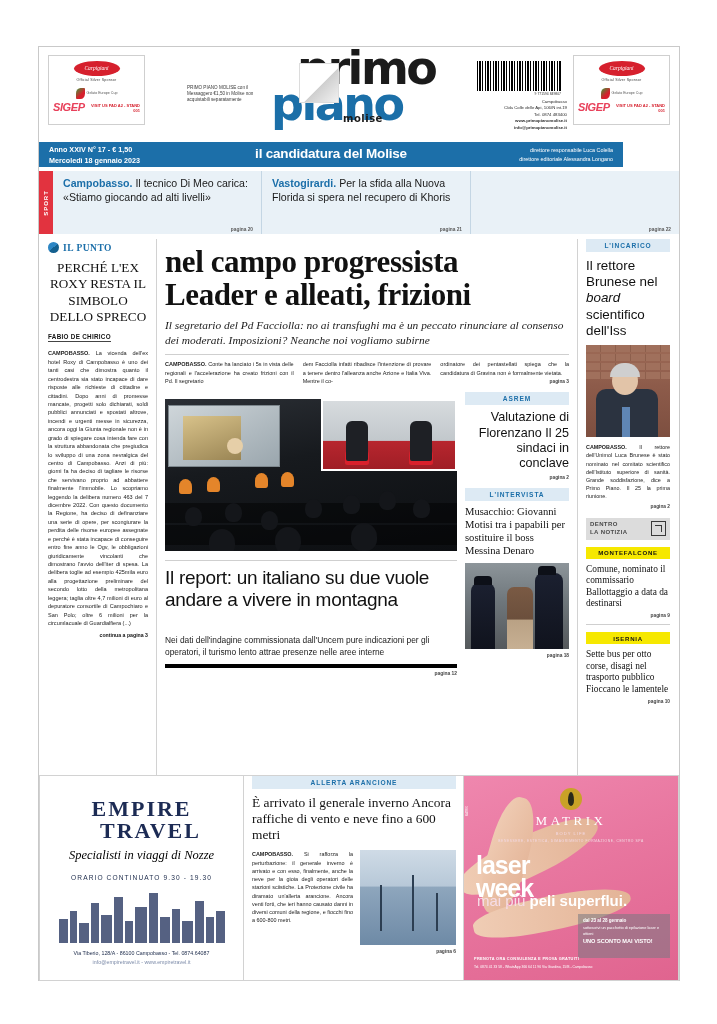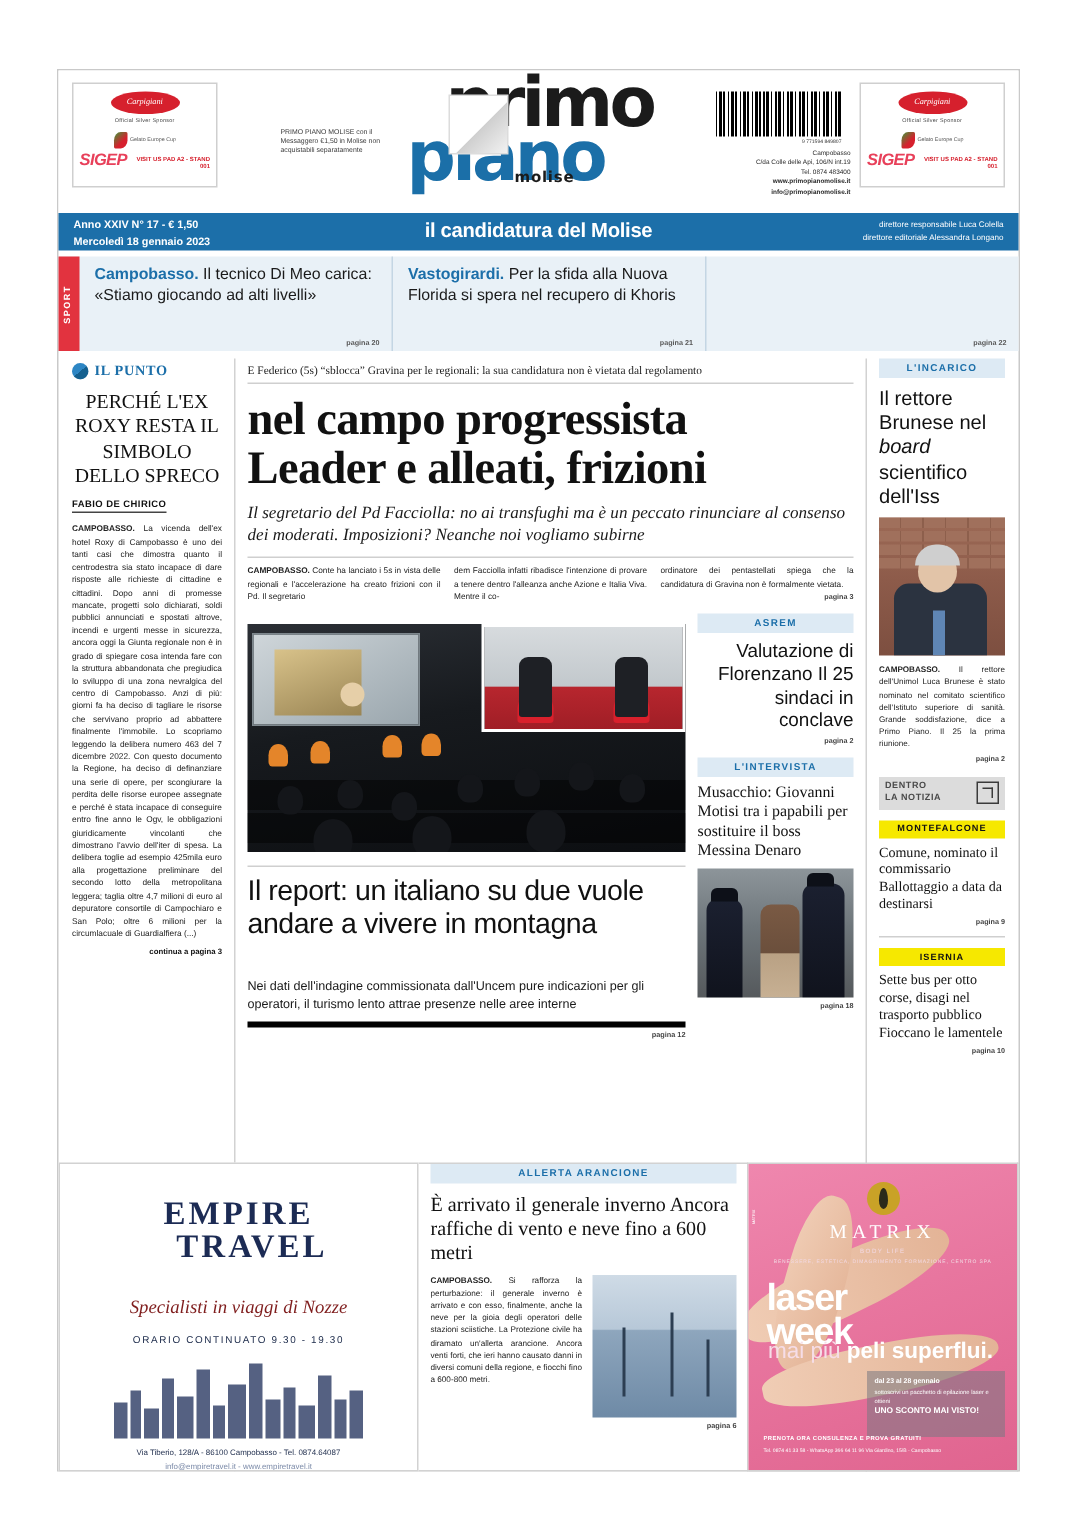--- a/index.html
+++ b/index.html
@@ -98,21 +98,21 @@
   .contact {
     position: absolute; right: 112px; top: 52px;
     width: 96px; text-align: right;
     font-size: 4.3px; color: #2a2a2a; line-height: 1.5;
   }
   .contact .bold { font-weight: bold; }
 
   
   .blueband {
     position: absolute; left: 39px; top: 142px;
-    width: 640px; height: 25px;
+    width: 584px; height: 25px;
     background: #1c6fa9; color: #fff;
   }
   .bb-left { position:absolute; left:10px; top:3px; font-size:7.2px; font-weight:bold; line-height:1.5; }
   .bb-center {
     position:absolute; left:0; right:0; top:4px; text-align:center;
     font-size:13.5px; font-weight:bold; letter-spacing:-.2px;
   }
   .bb-right { position:absolute; right:10px; top:4px; text-align:right; font-size:5.4px; line-height:1.6; }
 
   
@@ -353,32 +353,32 @@
   .brief-pg { text-align:right; font-size:4.8px; font-weight:bold; color:#444; margin-top:3px;}
   .hr-thin { border-top:1px solid #cfcfcf; margin-top:6px; }
 
   
   .bottom {
     position: absolute; left: 39px; top: 775px;
     width: 640px; height: 206px;
     display: flex; gap: 0;
   }
   .ad-empire {
-    width: 240px; border: 1px solid #d2d2d2; background: #fff;
+    width: 205px; border: 1px solid #d2d2d2; background: #fff;
     position: relative; overflow: hidden;
   }
   .emp-title {
     text-align:center; margin-top: 22px;
     font-family: "Liberation Serif", serif; color:#1c2b54;
     font-weight: bold; letter-spacing: 2px; line-height: 1.02;
   }
   .emp-l1 { font-size: 22px; }
   .emp-l2 { font-size: 22px; margin-left: 18px; }
   .emp-script {
-    text-align:center; margin-top:21px; color:#7f1d1d;
+    text-align:center; margin-top:5px; color:#000000;
     font-family:"Liberation Serif", serif; font-style: italic;
     font-size: 12.5px;
   }
   .emp-orario {
     text-align:center; margin-top:11px; color:#22304f;
     font-size: 6.6px; letter-spacing: 1.1px;
   }
   .skyline {
     margin: 8px auto 0; width: 170px; height: 54px; position: relative;
   }
@@ -538,21 +538,20 @@
         <div class="ilpunto-dot"></div>
         <div class="ilpunto-lbl">IL PUNTO</div>
       </div>
       <div class="punto-title">PERCHÉ L'EX ROXY RESTA IL SIMBOLO DELLO SPRECO</div>
       <div class="punto-author">FABIO DE CHIRICO</div>
       <div class="punto-body"><b>CAMPOBASSO.</b><span> La vicenda dell'ex hotel Roxy di Campobasso è uno dei tanti casi che dimostra quanto il centrodestra sia stato incapace di dare risposte alle richieste di cittadine e cittadini. Dopo anni di promesse mancate, progetti solo dichiarati, soldi pubblici annunciati e spostati altrove, incendi e urgenti messe in sicurezza, ancora oggi la Giunta regionale non è in grado di spiegare cosa intenda fare con la struttura abbandonata che pregiudica lo sviluppo di una zona nevralgica del centro di Campobasso. Anzi di più: giorni fa ha deciso di tagliare le risorse che servivano proprio ad abbattere finalmente l'immobile. Lo scopriamo leggendo la delibera numero 463 del 7 dicembre 2022. Con questo documento la Regione, ha deciso di definanziare una serie di opere, per scongiurare la perdita delle risorse europee assegnate e perché è stata incapace di conseguire entro fine anno le Ogv, le obbligazioni giuridicamente vincolanti che dimostrano l'avvio dell'iter di spesa. La delibera toglie ad esempio 425mila euro alla progettazione preliminare del secondo lotto della metropolitana leggera; taglia oltre 4,7 milioni di euro al depuratore consortile di Campochiaro e San Polo; oltre 6 milioni per la circumlacuale di Guardialfiera (...)</span></div>
       <div class="punto-cont">continua a pagina 3</div>
     </div>
 
     <div class="col-mid">
-      <div class="kicker">E Federico (5s) “sblocca” Gravina per le regionali: la sua candidatura non è vietata dal regolamento</div>
       <div class="headline">
         <div>nel campo progressista</div>
         <div>Leader e alleati, frizioni</div>
       </div>
       <div class="subhead">Il segretario del Pd Facciolla: no ai transfughi ma è un peccato rinunciare al consenso dei moderati. Imposizioni? Neanche noi vogliamo subirne</div>
 
       <div class="lead">
         <div class="c"><b>CAMPOBASSO.</b><span> Conte ha lanciato i 5s in vista delle regionali e l'accelerazione ha creato frizioni con il Pd. Il segretario</span></div>
         <div class="c"><span>dem Facciolla infatti ribadisce l'intenzione di provare a tenere dentro l'alleanza anche Azione e Italia Viva. Mentre il co-</span></div>
         <div class="c">

